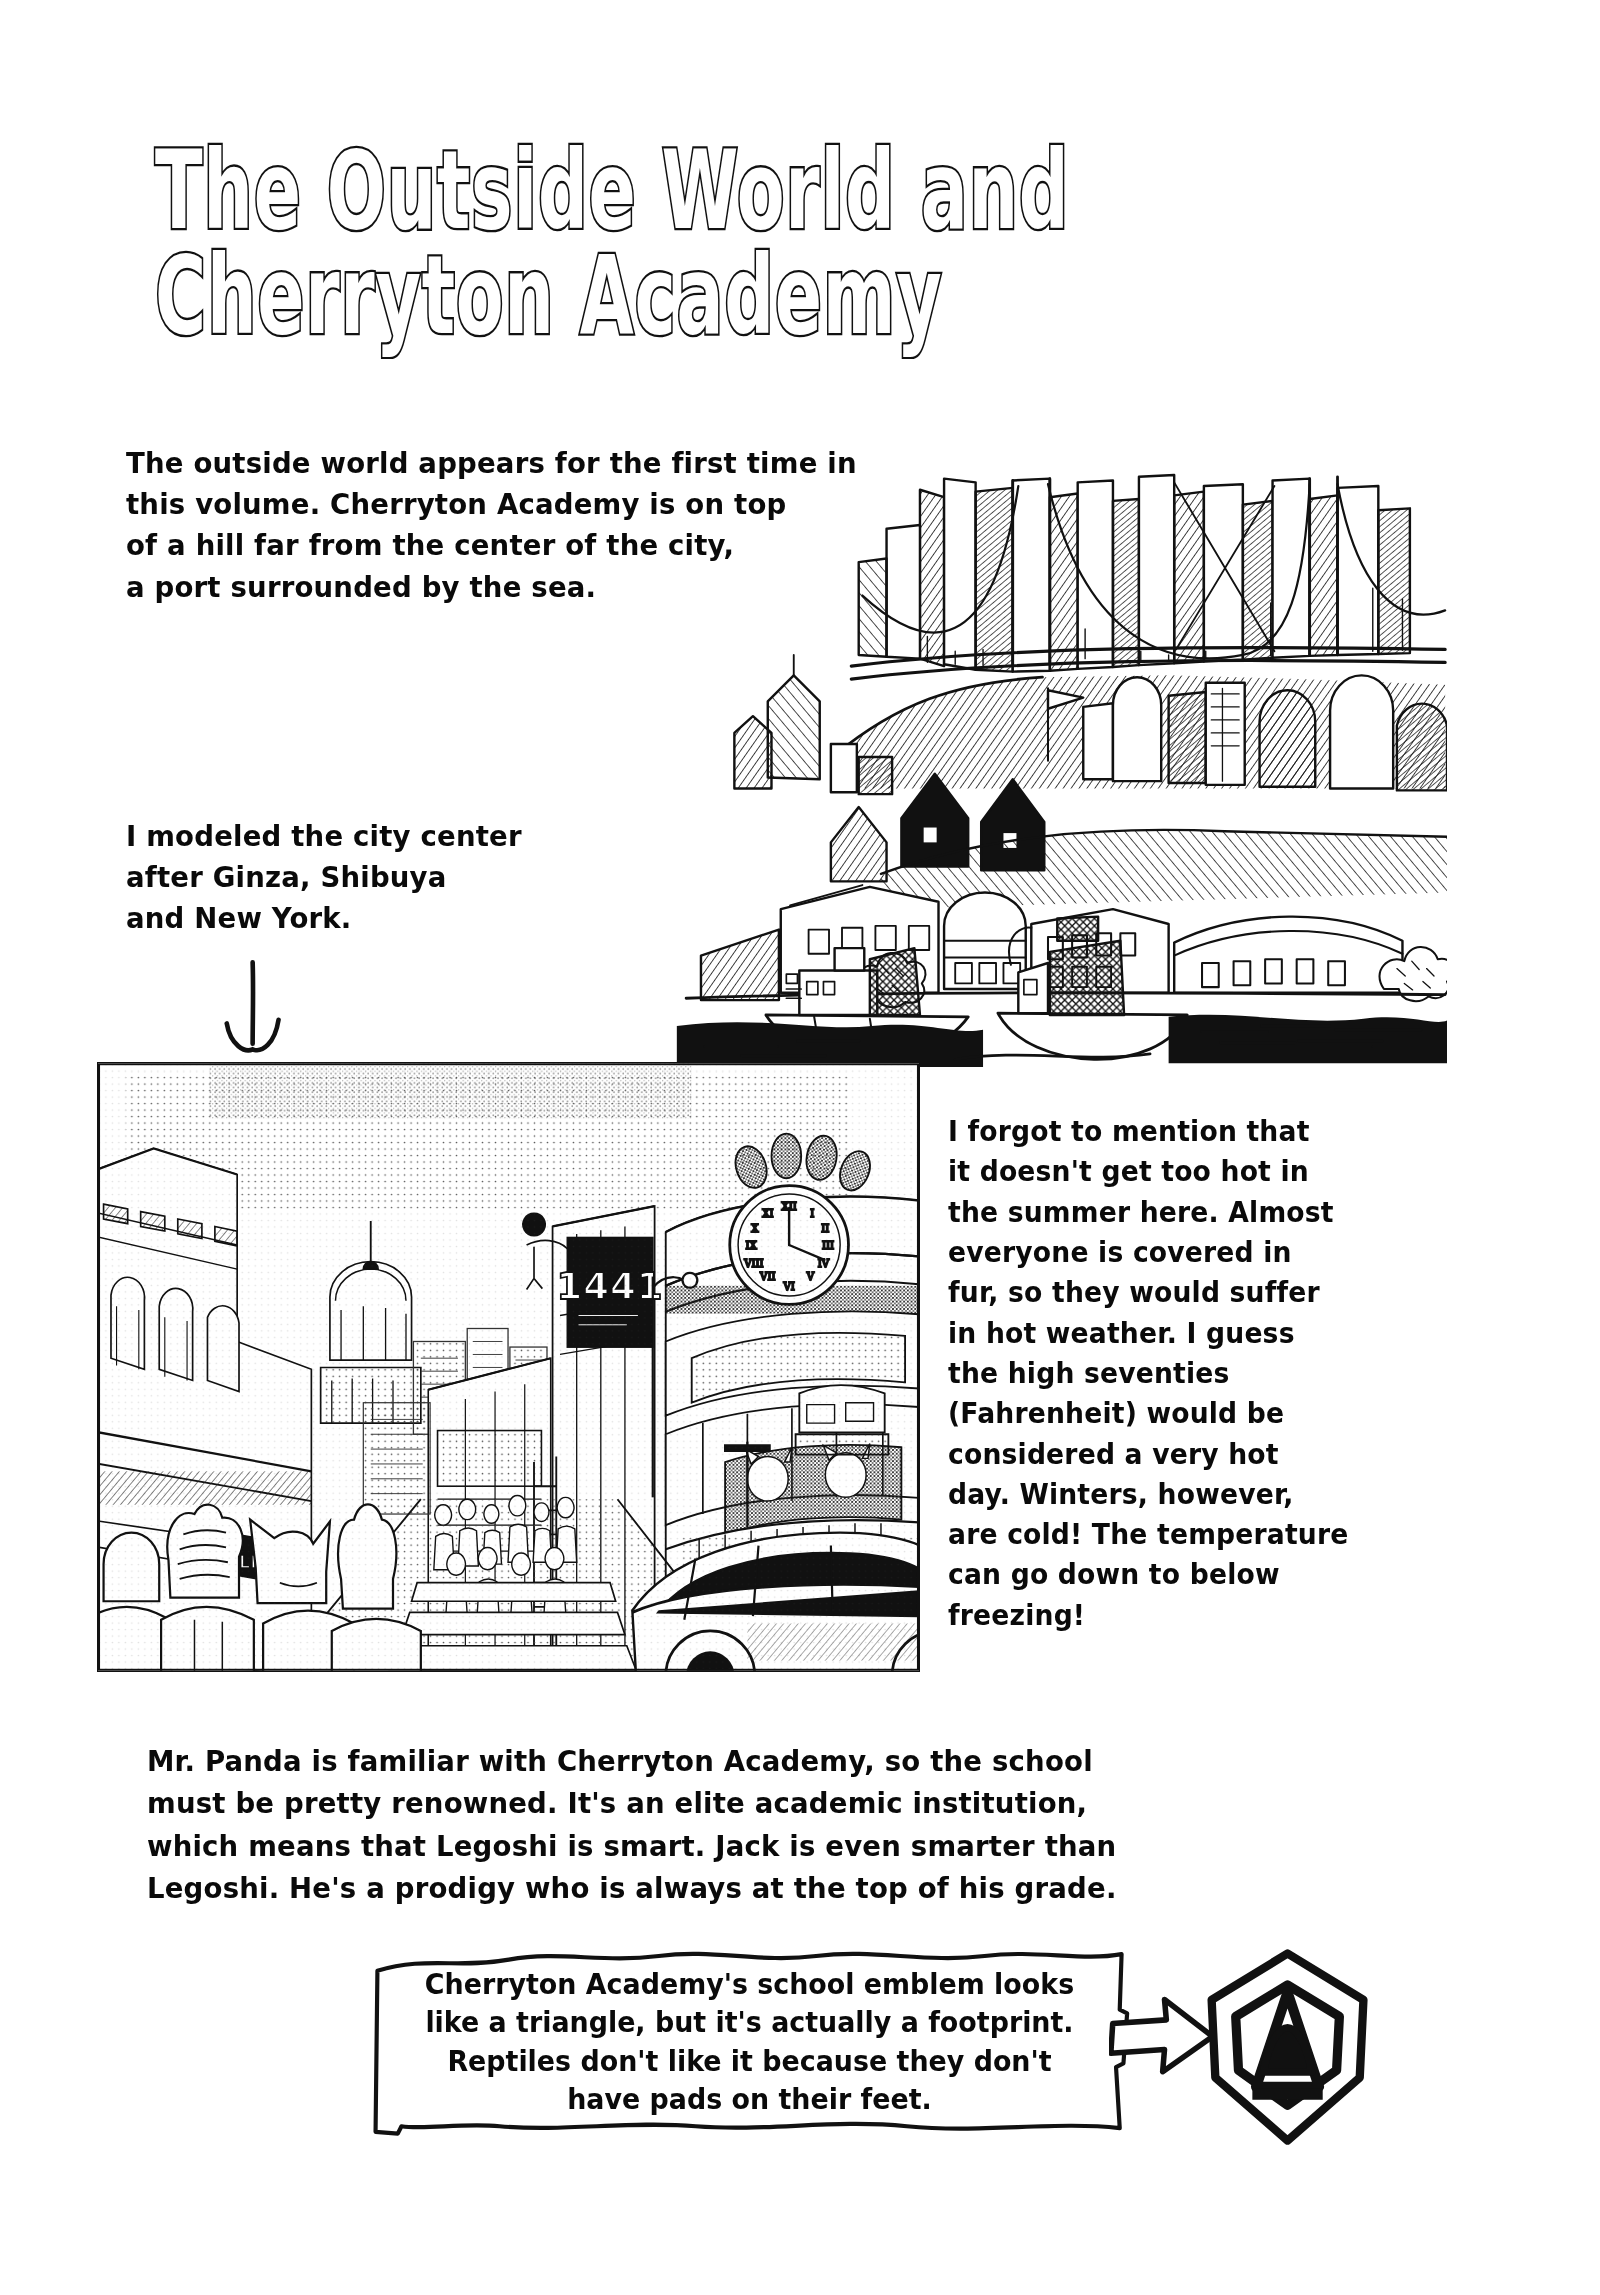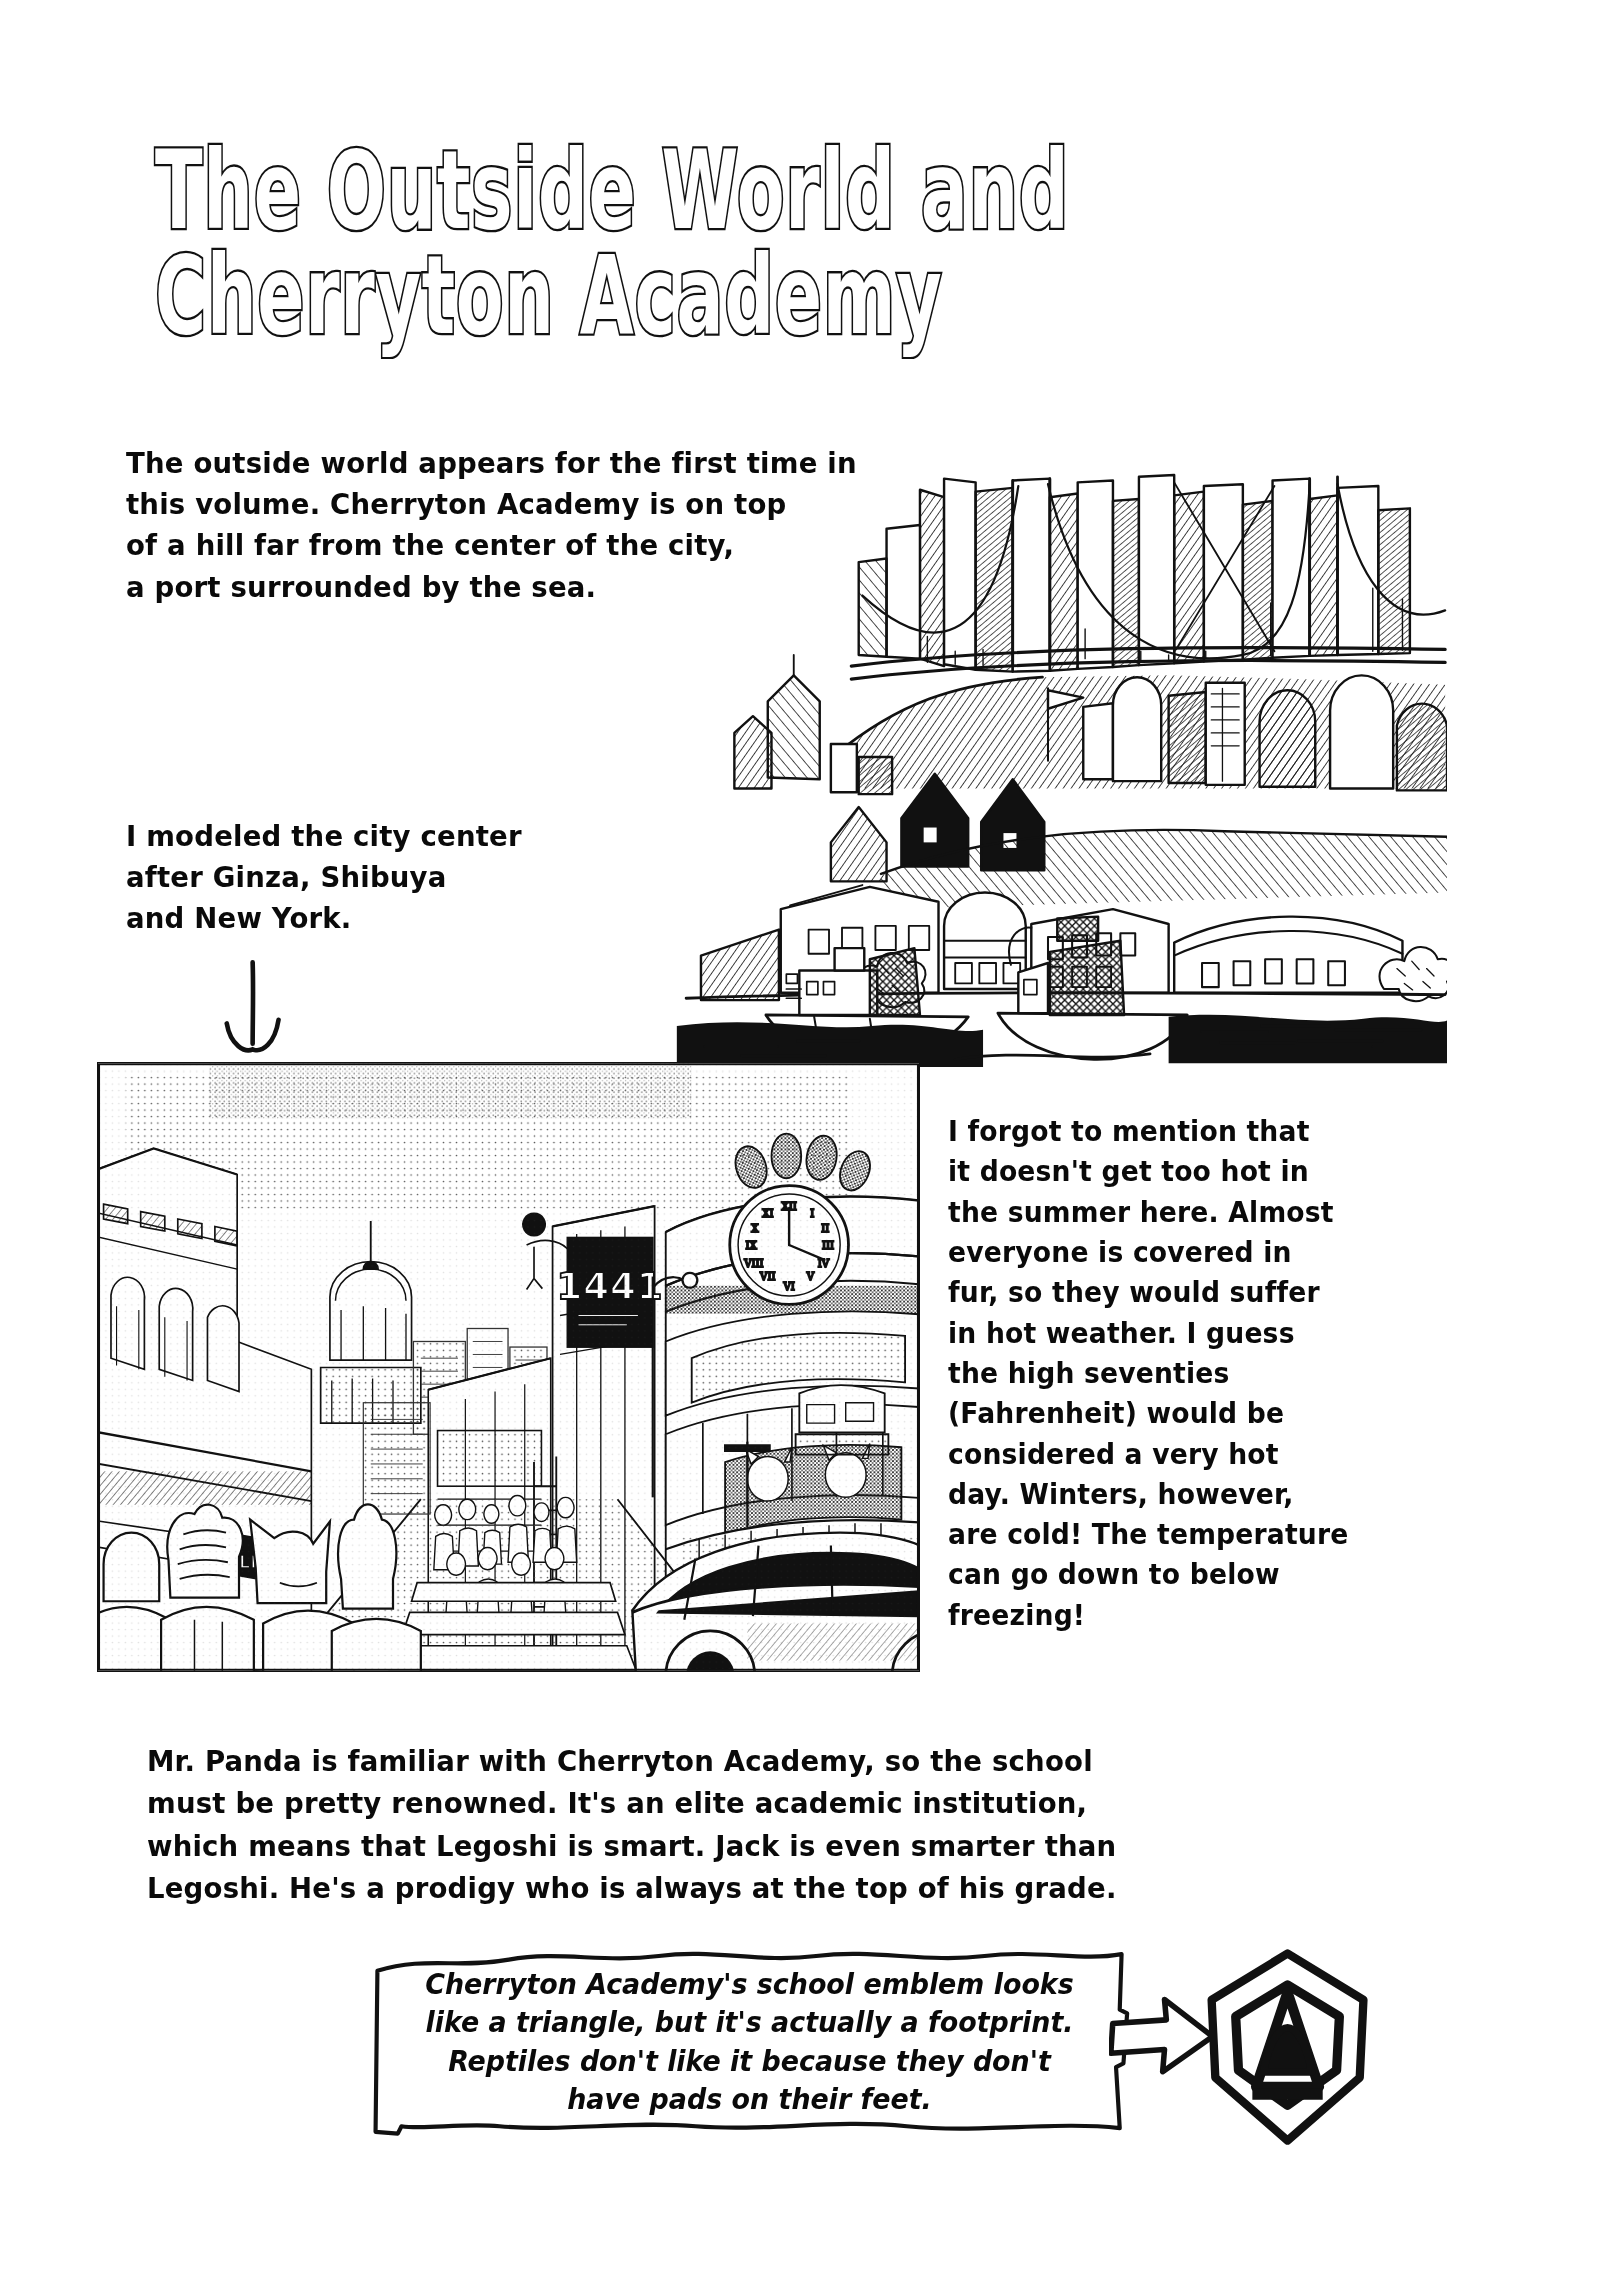--- a/index.html
+++ b/index.html
@@ -117,21 +117,20 @@
     background: #ffffff;
   }
 
   
   #emblem-bubble {
     position: absolute;
     left: 369px;
     top: 1943px;
     width: 761px;
     height: 199px;
-    font-style: italic;
   }
   #bubble-text {
     position: absolute;
     left: 0;
     top: 0;
     width: 761px;
     height: 199px;
     display: flex;
     flex-direction: column;
     align-items: center;

